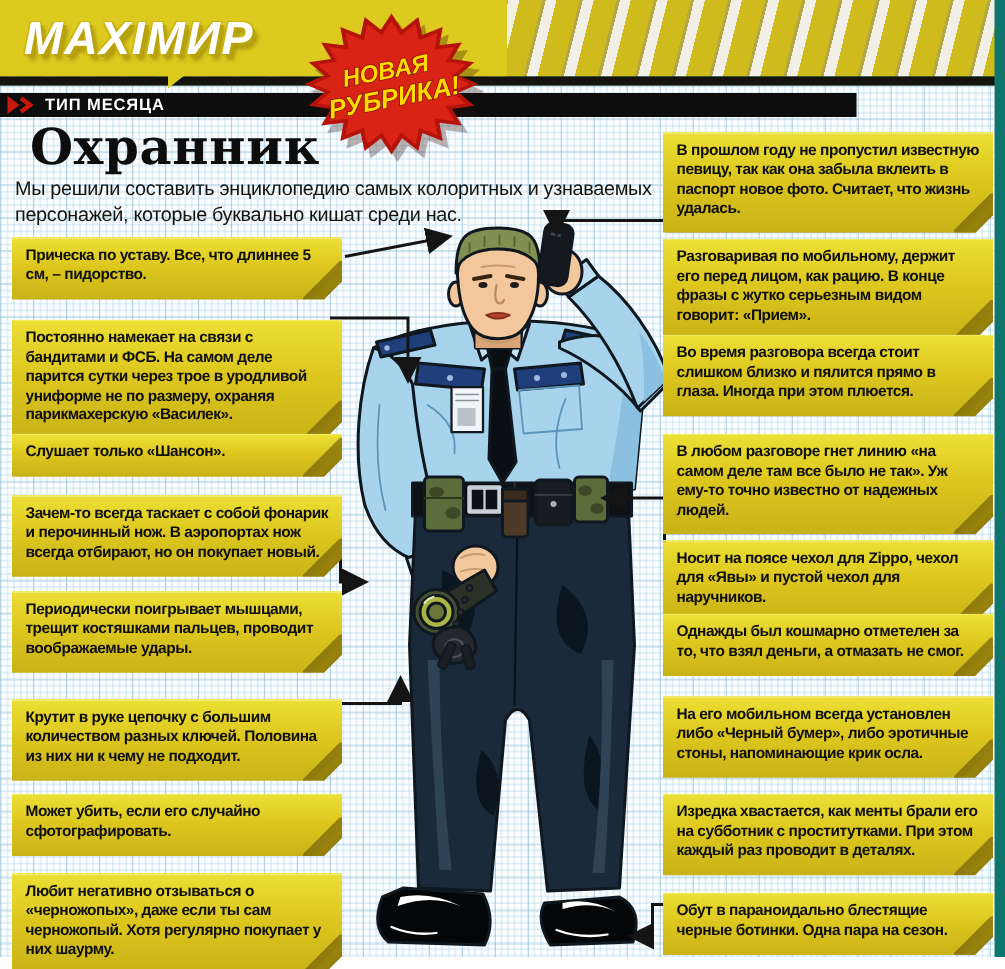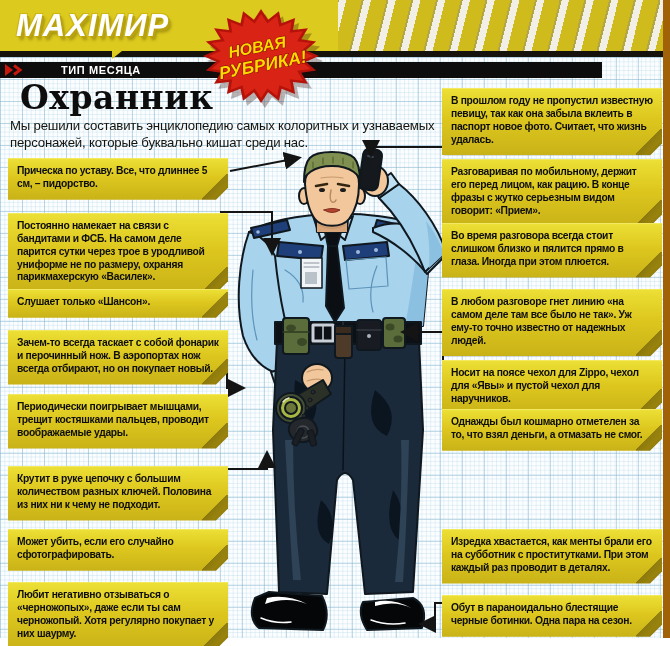--- a/index.html
+++ b/index.html
@@ -1,16 +1,16 @@
 <!DOCTYPE html>
 <html><head>
 <meta charset="utf-8">
 <style>
   html,body{margin:0;padding:0;background:#fff;}
-  #page{position:relative;width:670px;height:646px;overflow:hidden;background:#a16207;
+  #page{position:relative;width:670px;height:646px;overflow:hidden;background:#0f766e;
         font-family:"Liberation Sans",sans-serif;}
 
   
   #grid{position:absolute;left:0;top:57px;width:663px;height:581px;background-color:#fbfdfe;
     background-image:
       linear-gradient(to right, rgba(130,178,205,.45) 1px, transparent 1px),
       linear-gradient(to bottom, rgba(130,178,205,.45) 1px, transparent 1px),
       linear-gradient(to right, rgba(160,205,228,.28) 1px, transparent 1px),
       linear-gradient(to bottom, rgba(160,205,228,.28) 1px, transparent 1px);
     background-size:22px 22px,22px 22px,4.4px 4.4px,4.4px 4.4px;}
@@ -20,21 +20,21 @@
   .mast-stripes{position:absolute;left:0;top:0;width:663px;height:51px;z-index:6;
     background:repeating-linear-gradient(104deg,#cfbb1b 0 15px,#b3a644 15px 17px,#f2efe7 17px 24px);}
   .mast-solid{position:absolute;left:0;top:0;width:338px;height:51px;z-index:6;background:#ddca1e;}
   .mast-black-stripe{position:absolute;left:0;top:51px;width:663px;height:6px;background:#15130c;z-index:6;}
   .logo{position:absolute;left:16px;top:8px;z-index:8;font-style:italic;font-weight:bold;
     font-size:31px;letter-spacing:1px;color:#fff;
     text-shadow:2px 2px 0 #b9a20e,-1px -1px 0 #cdb513,1px -1px 0 #cdb513,-1px 1px 0 #cdb513,3px 4px 3px rgba(90,80,0,.45);}
   .logo-tail{position:absolute;left:112px;top:47px;width:0;height:0;z-index:7;
     border-top:12px solid #ddca1e;border-right:15px solid transparent;}
   .section-bar{position:absolute;left:0;top:62px;width:571px;height:16px;background:#0d0d0d;z-index:6;
-    display:flex;align-items:center;padding-left:31px;}
+    display:flex;align-items:center;}
   .section-label{color:#fff;font-weight:bold;font-size:11px;letter-spacing:.6px;margin-left:30px;}
   .chevrons{position:absolute;left:4px;top:2px;}
 
   
   #badge{position:absolute;left:188px;top:-8px;z-index:9;}
 
   
   .title{position:absolute;left:20px;top:78px;z-index:5;font-family:"DejaVu Serif",serif;
     font-weight:bold;font-size:33px;letter-spacing:.5px;color:#0d0d0d;text-align:right;}
   .intro{position:absolute;left:10px;top:118px;width:452px;z-index:5;font-weight:normal;
@@ -255,16 +255,17 @@
   <div class="co L" style="top:466px">Крутит в руке цепочку с большим количеством разных ключей. Половина из них ни к чему не подходит.</div>
   <div class="co L" style="top:529px">Может убить, если его случайно сфотографировать.</div>
   <div class="co L" style="top:582px">Любит негативно отзываться о «черножопых», даже если ты сам черножопый. Хотя регулярно покупает у них шаурму.</div>
 
   <div class="co R" style="top:88px">В прошлом году не пропустил известную певицу, так как она забыла вклеить в паспорт новое фото. Считает, что жизнь удалась.</div>
   <div class="co R" style="top:159px">Разговаривая по мобильному, держит его перед лицом, как рацию. В конце фразы с жутко серьезным видом говорит: «Прием».</div>
   <div class="co R" style="top:289px">В любом разговоре гнет линию «на самом деле там все было не так». Уж ему-то точно известно от надежных людей.</div>
   <div class="co R" style="top:223px">Во время разговора всегда стоит слишком близко и пялится прямо в глаза. Иногда при этом плюется.</div>
   <div class="co R" style="top:360px">Носит на поясе чехол для Zippo, чехол для «Явы» и пустой чехол для наручников.</div>
   <div class="co R" style="top:409px">Однажды был кошмарно отметелен за то, что взял деньги, а отмазать не смог.</div>
+  <div class="co R" style="top:464px">На его мобильном всегда установлен либо «Черный бумер», либо эротичные стоны, напоминающие крик осла.</div>
   <div class="co R" style="top:529px">Изредка хвастается, как менты брали его на субботник с проститутками. При этом каждый раз проводит в деталях.</div>
   <div class="co R" style="top:595px">Обут в параноидально блестящие черные ботинки. Одна пара на сезон.</div>
 
 </div>
 
 </body></html>

